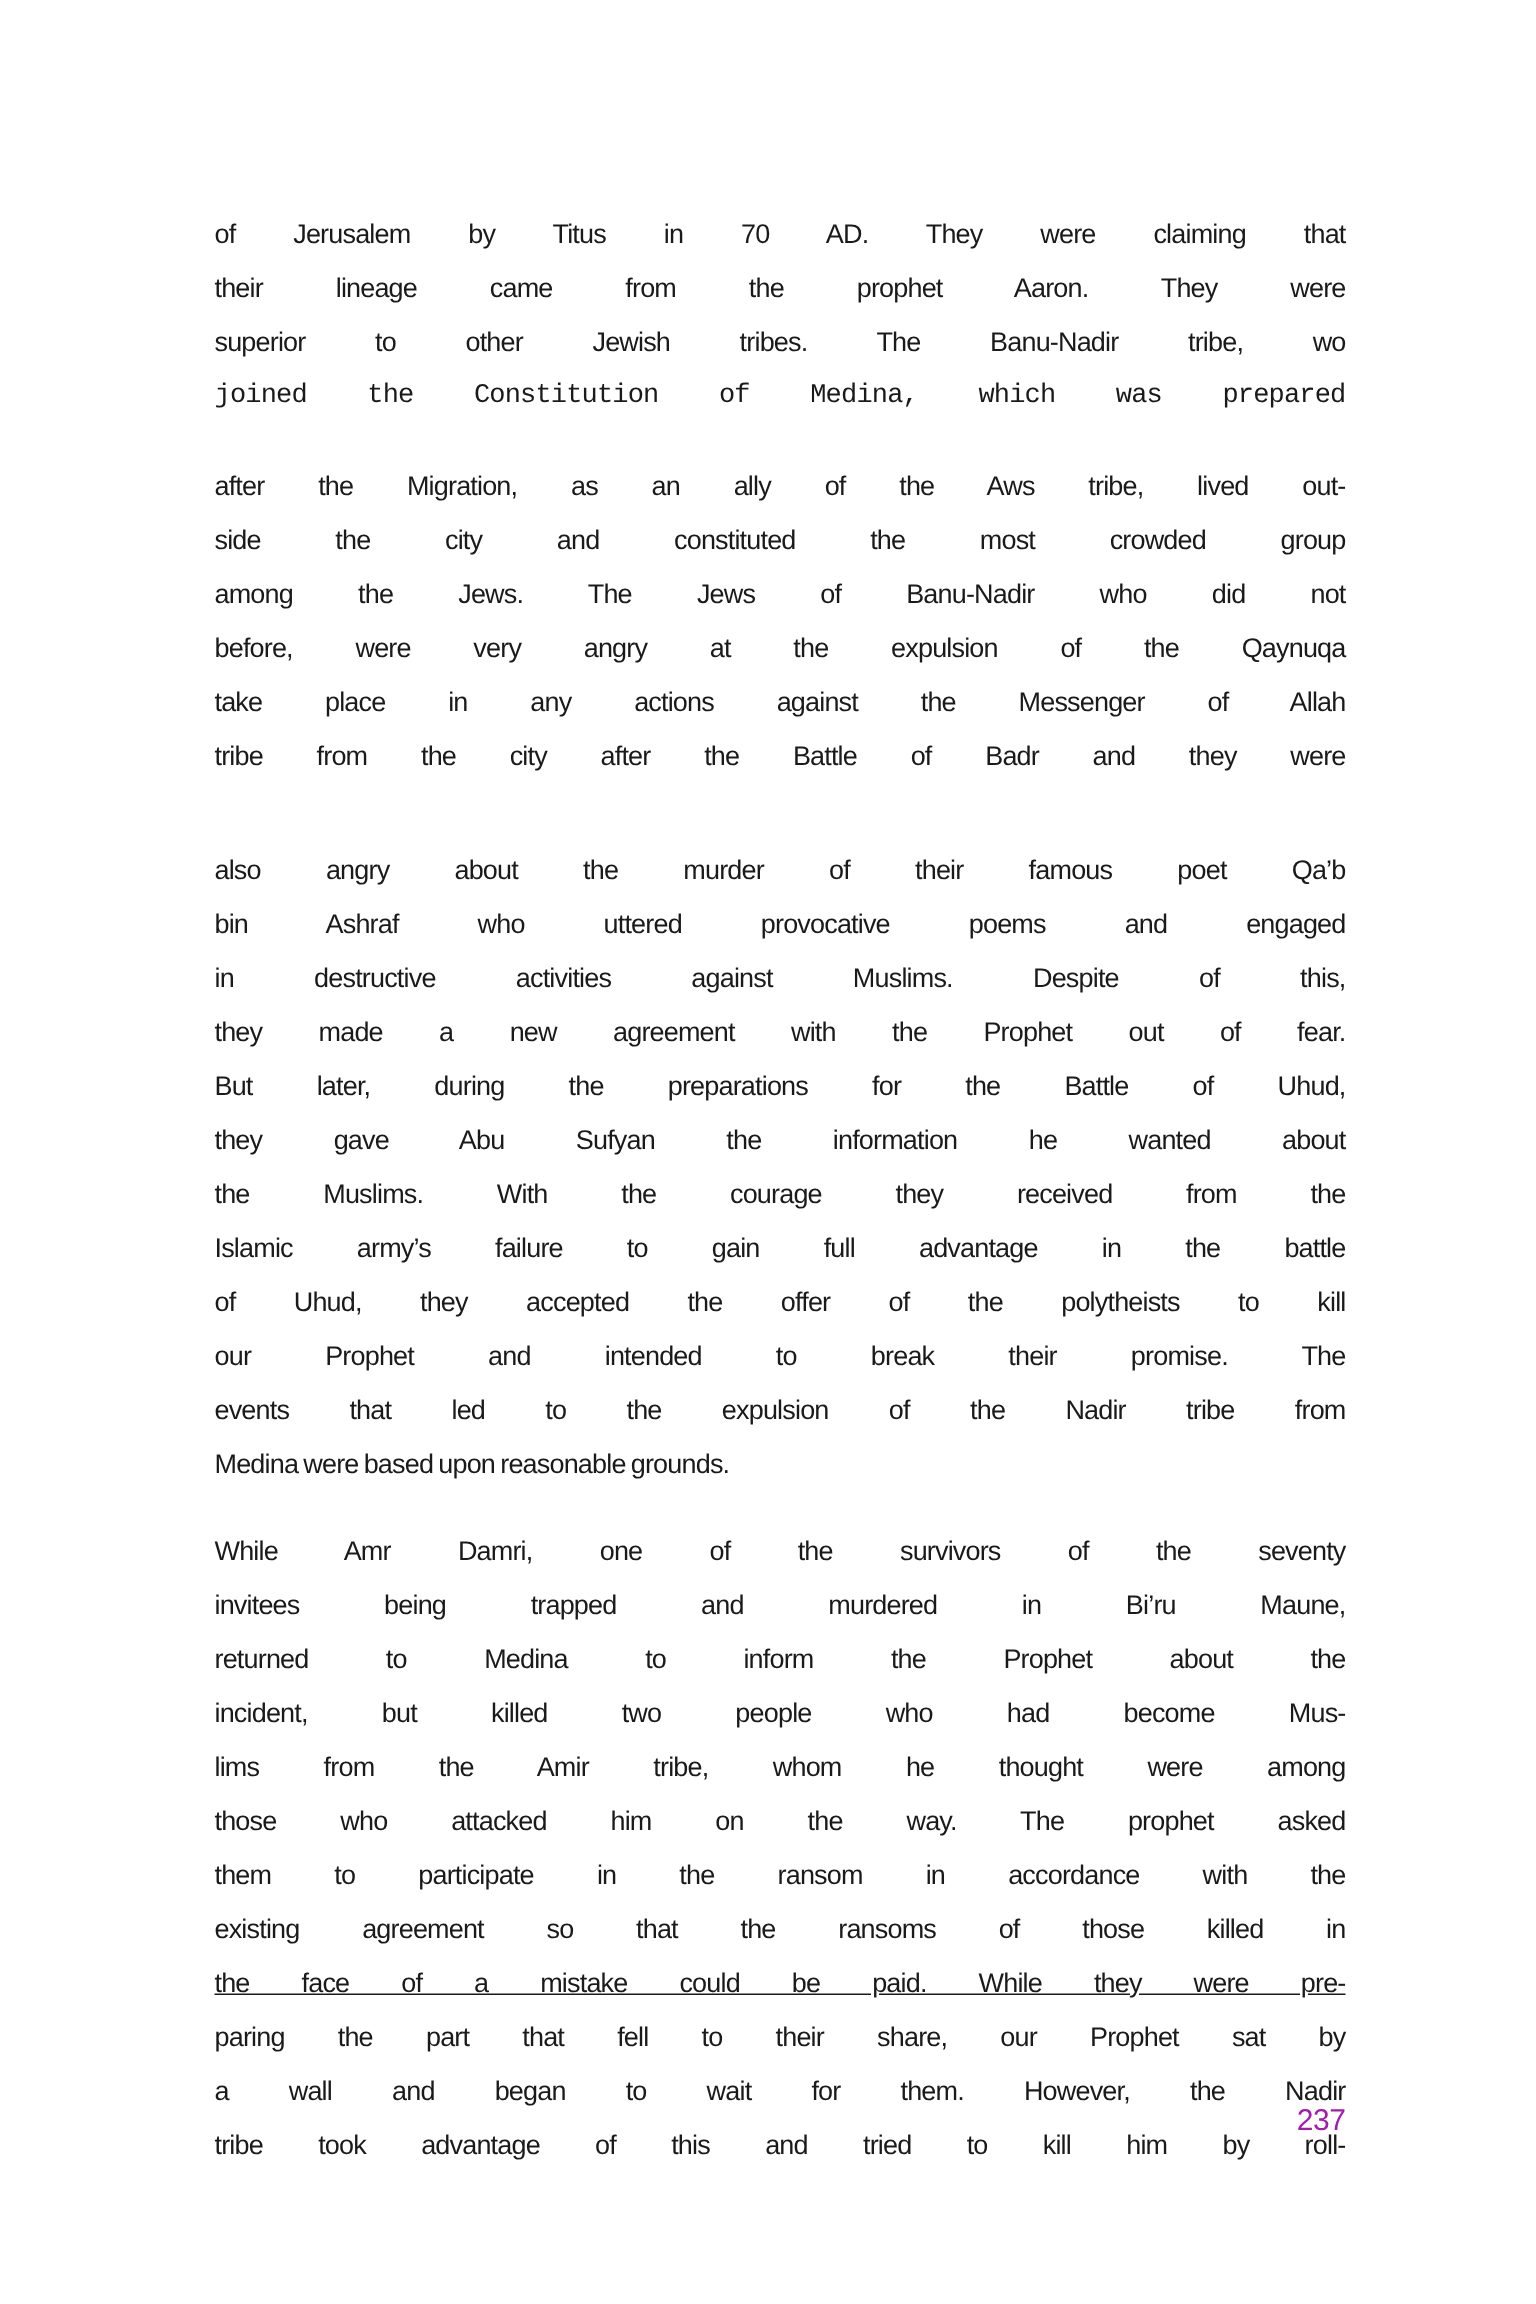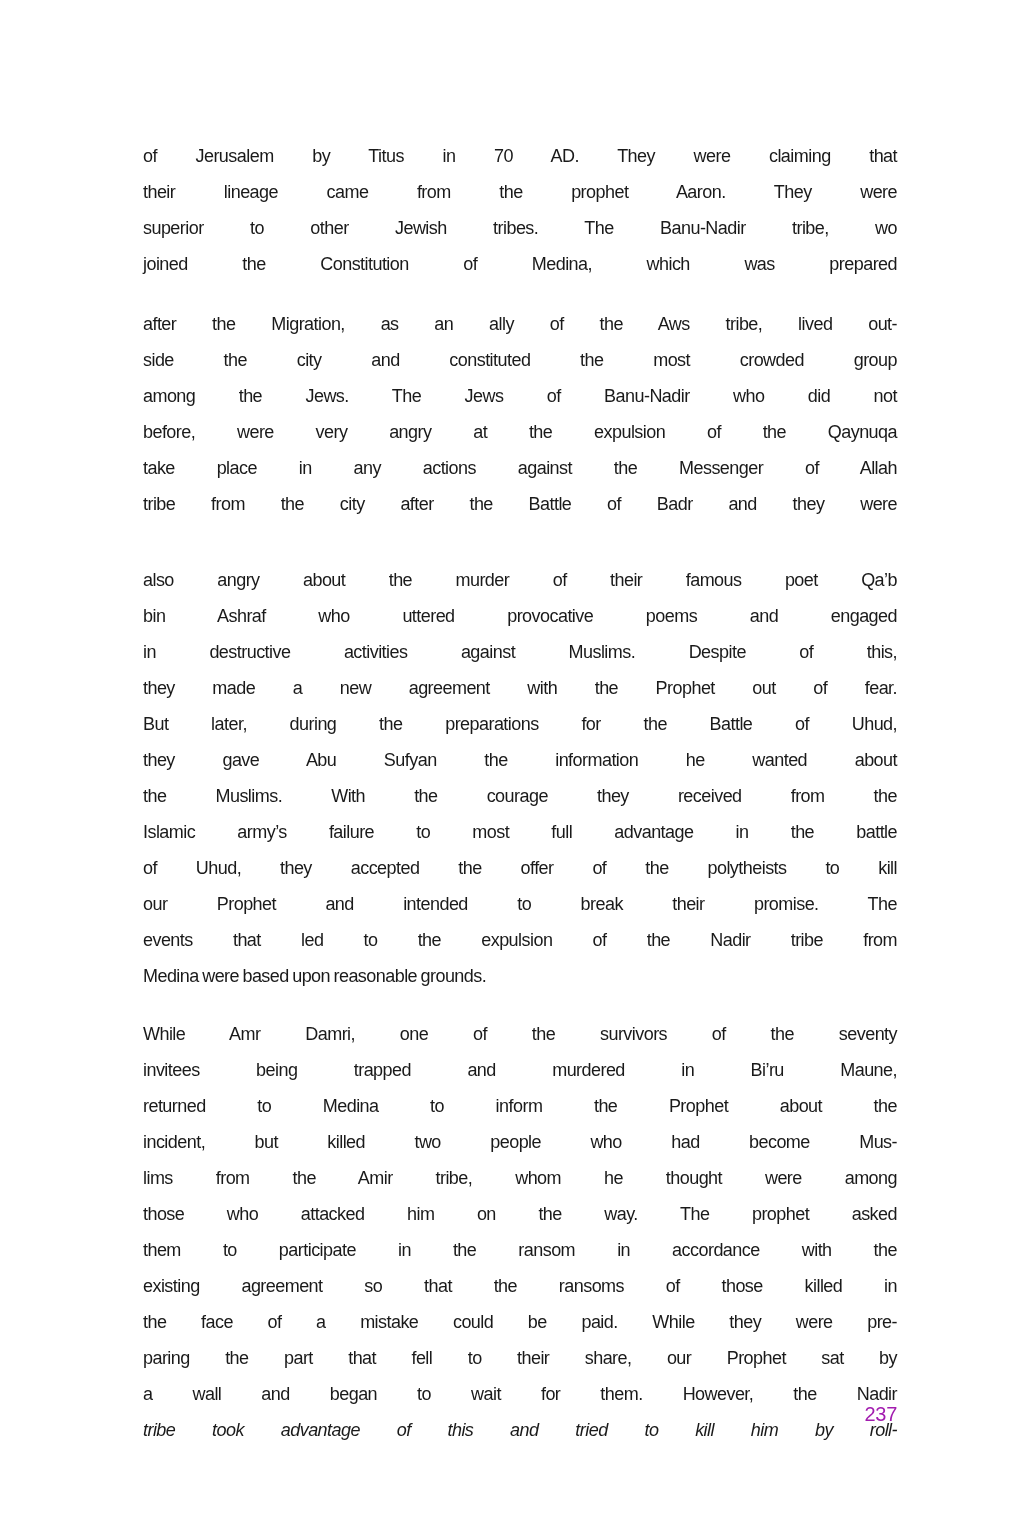--- a/index.html
+++ b/index.html
@@ -56,49 +56,49 @@
     }
   </style>
 </head>
 <body>
 
 <div class="page">
   <div class="para">
       <span class="line" style="width: 754px;">of Jerusalem by Titus in 70 AD. They were claiming that</span>
       <span class="line" style="width: 754px;">their lineage came from the prophet Aaron. They were</span>
       <span class="line" style="width: 754px;">superior to other Jewish tribes. The Banu-Nadir tribe, wo</span>
-      <span class="line" style="width: 754px;">joined the Constitution of Medina, which was prepared</span>
+      <span class="line" style="width: 754px; font-family: Liberation Mono, monospace;">joined the Constitution of Medina, which was prepared</span>
       <span class="line" style="width: 754px; margin-top: 24px;">after the Migration, as an ally of the Aws tribe, lived out-</span>
       <span class="line" style="width: 754px;">side the city and constituted the most crowded group</span>
       <span class="line" style="width: 754px;">among the Jews. The Jews of Banu-Nadir who did not</span>
       <span class="line" style="width: 754px;">before, were very angry at the expulsion of the Qaynuqa</span>
       <span class="line" style="width: 754px;">take place in any actions against the Messenger of Allah</span>
       <span class="line" style="width: 754px;">tribe from the city after the Battle of Badr and they were</span>
       <span class="line" style="width: 754px; margin-top: 40px;">also angry about the murder of their famous poet Qa’b</span>
       <span class="line" style="width: 754px;">bin Ashraf who uttered provocative poems and engaged</span>
       <span class="line" style="width: 754px;">in destructive activities against Muslims. Despite of this,</span>
       <span class="line" style="width: 754px;">they made a new agreement with the Prophet out of fear.</span>
       <span class="line" style="width: 754px;">But later, during the preparations for the Battle of Uhud,</span>
       <span class="line" style="width: 754px;">they gave Abu Sufyan the information he wanted about</span>
       <span class="line" style="width: 754px;">the Muslims. With the courage they received from the</span>
-      <span class="line" style="width: 754px;">Islamic army’s failure to most full advantage in the battle</span>
+      <span class="line" style="width: 754px;">Islamic army’s failure to gain full advantage in the battle</span>
       <span class="line" style="width: 754px;">of Uhud, they accepted the offer of the polytheists to kill</span>
       <span class="line" style="width: 754px;">our Prophet and intended to break their promise. The</span>
       <span class="line" style="width: 754px;">events that led to the expulsion of the Nadir tribe from</span>
       <span class="line last" style="width: 754px;">Medina were based upon reasonable grounds.</span>
     </div>
   <div class="para">
       <span class="line" style="width: 754px;">While Amr Damri, one of the survivors of the seventy</span>
       <span class="line" style="width: 754px;">invitees being trapped and murdered in Bi’ru Maune,</span>
       <span class="line" style="width: 754px;">returned to Medina to inform the Prophet about the</span>
       <span class="line" style="width: 754px;">incident, but killed two people who had become Mus-</span>
       <span class="line" style="width: 754px;">lims from the Amir tribe, whom he thought were among</span>
       <span class="line" style="width: 754px;">those who attacked him on the way. The prophet asked</span>
       <span class="line" style="width: 754px;">them to participate in the ransom in accordance with the</span>
       <span class="line" style="width: 754px;">existing agreement so that the ransoms of those killed in</span>
-      <span class="line" style="width: 754px;">the face of a mistake could be paid. While they were pre-</span>
+      <span class="line" style="width: 754px; text-decoration: underline;">the face of a mistake could be paid. While they were pre-</span>
       <span class="line" style="width: 754px;">paring the part that fell to their share, our Prophet sat by</span>
       <span class="line" style="width: 754px;">a wall and began to wait for them. However, the Nadir</span>
-      <span class="line" style="width: 754px; font-style: italic;">tribe took advantage of this and tried to kill him by roll-</span>
+      <span class="line" style="width: 754px;">tribe took advantage of this and tried to kill him by roll-</span>
     </div>
 </div>
 
 <div class="page-number">237</div>
 
 </body></html>

